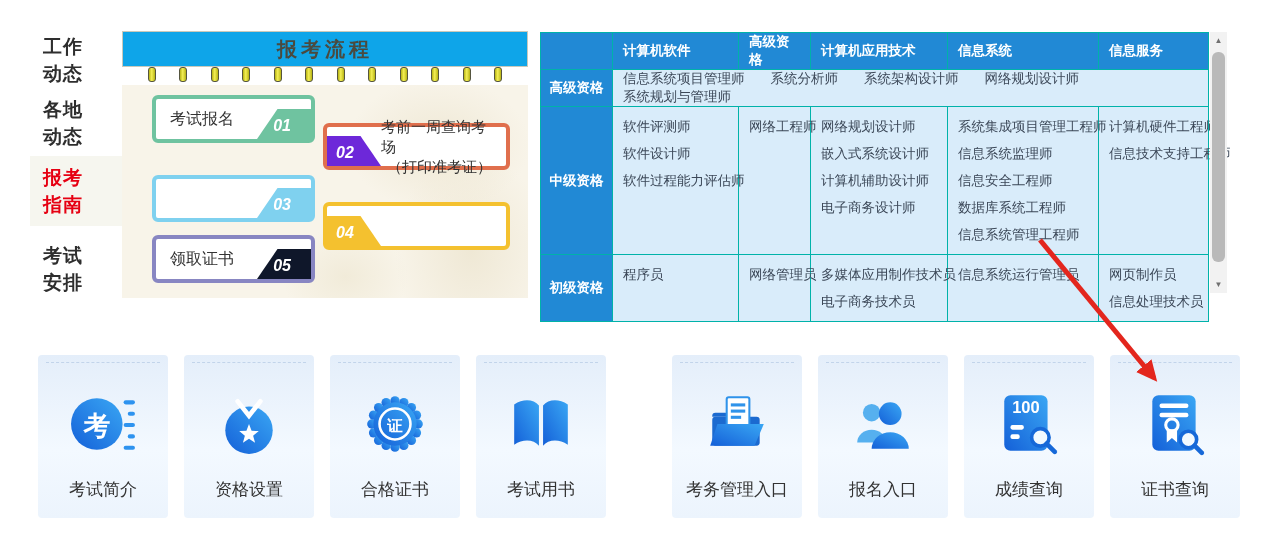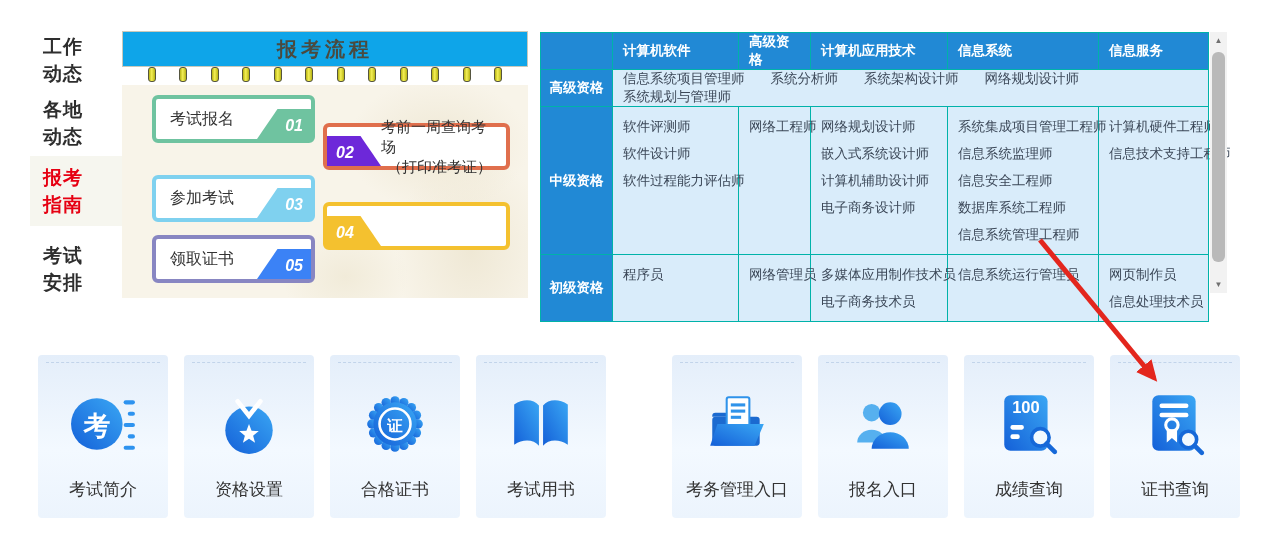--- a/index.html
+++ b/index.html
@@ -22,21 +22,21 @@
        border:1px solid #55553f;box-sizing:border-box;margin-top:-4px;}
   .flow-body{position:relative;height:213px;background:#f8f4e9;
       background-image:radial-gradient(130px 95px at 78% 28%,#efe8d5 0%,rgba(239,232,213,0) 70%),
                        radial-gradient(110px 140px at 86% 78%,#efe8d5 0%,rgba(239,232,213,0) 70%),
                        radial-gradient(90px 70px at 55% 90%,#f1ebd9 0%,rgba(241,235,217,0) 70%);}
   .step{position:absolute;background:#fff;border:4px solid;border-radius:6px;box-sizing:border-box;}
   .chip{position:absolute;bottom:0;height:30px;width:54px;}
   .chip.right{right:0;clip-path:polygon(38% 0,100% 0,100% 100%,0 100%);}
   .chip.left{left:0;clip-path:polygon(0 0,62% 0,100% 100%,0 100%);}
   .chip span{position:absolute;bottom:4px;color:#fff;font-weight:700;font-style:italic;font-size:16px;}
-  .chip.right span{right:8px;}
+  .chip.right span{right:20px;}
   .chip.left span{left:9px;}
   .stext{position:absolute;top:0;bottom:0;display:flex;flex-direction:column;justify-content:center;
          color:#333;}
   .step.num-right .stext{left:14px;right:56px;align-items:flex-start;font-size:16px;}
   .step.num-left  .stext{left:54px;right:8px;align-items:center;font-size:15px;line-height:20px;}
 
   
   .qual-wrap{position:absolute;left:540px;top:32px;}
   table.qtable{border-collapse:collapse;table-layout:fixed;width:668px;font-size:13.5px;}
   .qtable th,.qtable td{border:1px solid #00b2a9;box-sizing:border-box;}
@@ -121,37 +121,34 @@
         <div class="step num-left" style="left: 201px; top: 38px; width: 187px; height: 47px; border-color: rgb(224, 111, 77);">
           <div class="stext">
             <div>考前一周查询考场</div>
             <div>（打印准考证）</div>
           </div>
           <div class="chip left" style="background: #6d28d9;">
             <span>02</span>
           </div>
         </div>
         <div class="step num-right" style="left: 30px; top: 90px; width: 163px; height: 47px; border-color: rgb(127, 209, 239);">
-          <div class="stext">
-            <div>参加考试</div>
-          </div>
           <div class="chip right" style="background: rgb(127, 209, 239);">
             <span>03</span>
           </div>
         </div>
         <div class="step num-left" style="left: 201px; top: 117px; width: 187px; height: 48px; border-color: rgb(244, 193, 47);">
           <div class="chip left" style="background: rgb(244, 193, 47);">
             <span>04</span>
           </div>
         </div>
         <div class="step num-right" style="left: 30px; top: 150px; width: 163px; height: 48px; border-color: rgb(136, 134, 194);">
           <div class="stext">
             <div>领取证书</div>
           </div>
-          <div class="chip right" style="background: #3b82f6;">
+          <div class="chip right" style="background: #0f172a;">
             <span>05</span>
           </div>
         </div>
       </div>
   </section>
 
   <section class="qual-wrap">
     <table class="qtable" id="qtable">
         <colgroup>
           <col style="width: 72px;">

